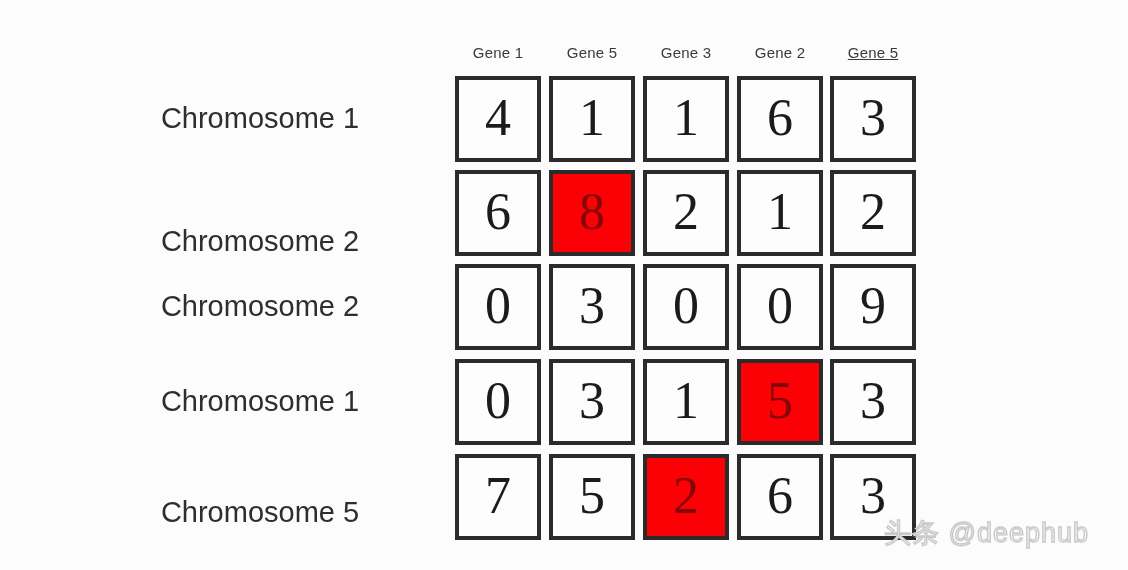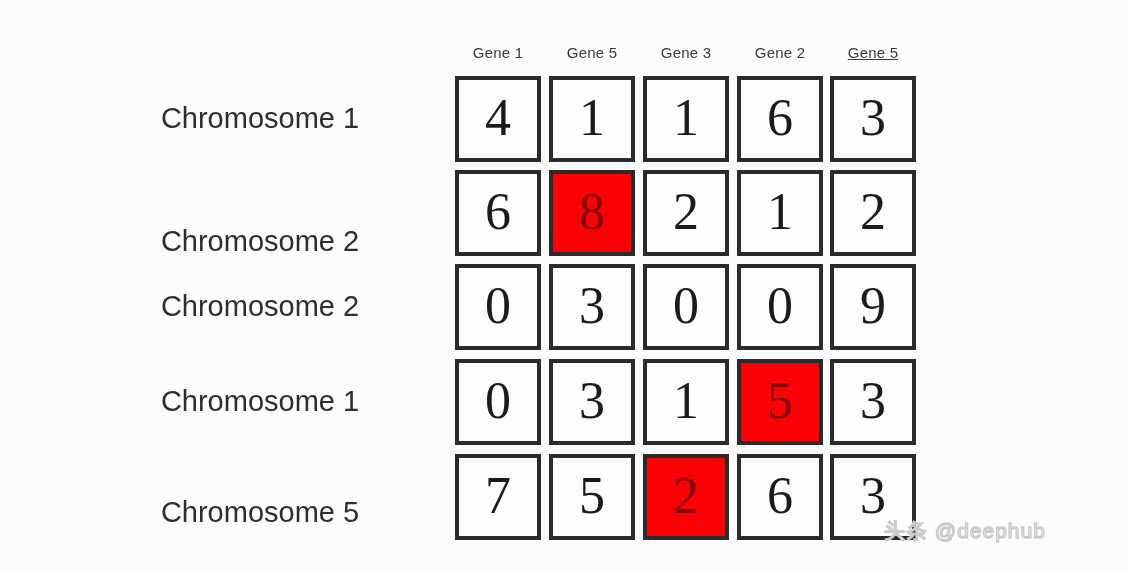--- a/index.html
+++ b/index.html
@@ -73,21 +73,21 @@
   .cell.highlight .digit {
     color: #3d0a08;
     opacity: 0.62;
   }
 
   
   #watermark {
     position: absolute;
     left: 884px;
     top: 516px;
-    font-size: 21px;
+    font-size: 27px;
     font-family: "Liberation Sans", sans-serif;
     color: #f7f7f7;
     -webkit-text-stroke: 1.4px #c9c9c9;
     letter-spacing: 1px;
     white-space: nowrap;
     line-height: 1;
   }
 </style>
 </head>
 <body>

